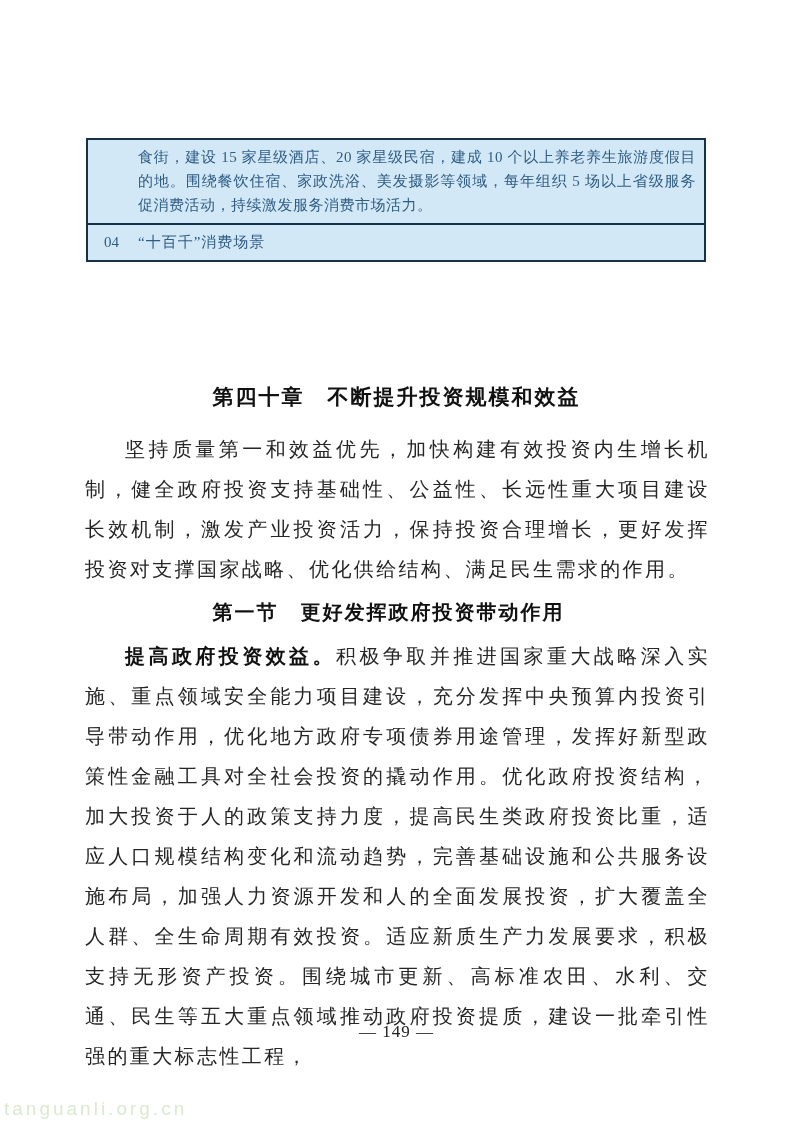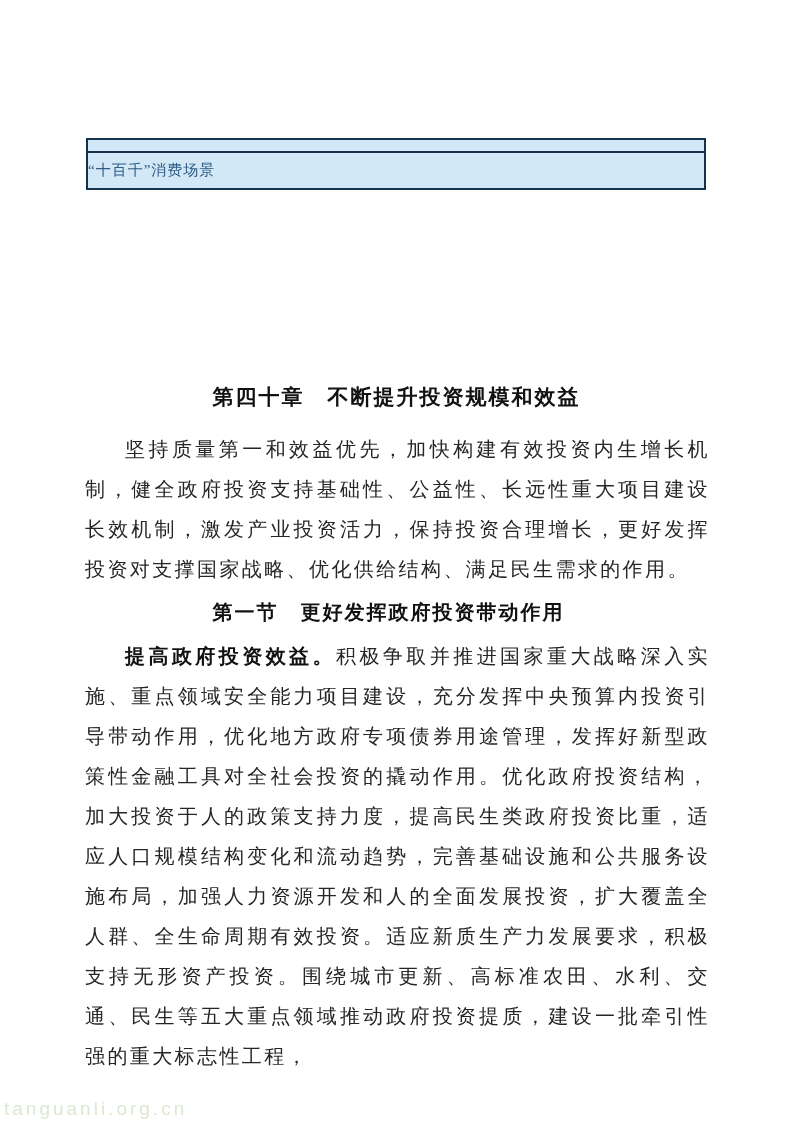--- a/index.html
+++ b/index.html
@@ -88,34 +88,39 @@
   }
 </style>
 </head>
 <body>
 
 <div class="page">
 
   <div class="scene-table">
     <div class="trow first">
       <div class="tnum"></div>
+      <div class="tcontent">
+        <div class="tbody">食街，建设 15 家星级酒店、20 家星级民宿，建成 10 个以上养老养生旅游度假目的地。围绕餐饮住宿、家政洗浴、美发摄影等领域，每年组织 5 场以上省级服务促消费活动，持续激发服务消费市场活力。</div>
+      </div>
     </div>
     <div class="trow">
+      <div class="tnum">04</div>
       <div class="tcontent">
         <div class="ttitle">“十百千”消费场景</div>
       </div>
     </div>
   </div>
 
   <div style="height:333px"></div>
 
   <h1 class="chapter-heading">第四十章　不断提升投资规模和效益</h1>
 
   <p class="para">坚持质量第一和效益优先，加快构建有效投资内生增长机制，健全政府投资支持基础性、公益性、长远性重大项目建设长效机制，激发产业投资活力，保持投资合理增长，更好发挥投资对支撑国家战略、优化供给结构、满足民生需求的作用。</p>
 
   <h2 class="section-heading">第一节　更好发挥政府投资带动作用</h2>
 
   <p class="para"><span class="lead">提高政府投资效益。</span><span>积极争取并推进国家重大战略深入实施、重点领域安全能力项目建设，充分发挥中央预算内投资引导带动作用，优化地方政府专项债券用途管理，发挥好新型政策性金融工具对全社会投资的撬动作用。优化政府投资结构，加大投资于人的政策支持力度，提高民生类政府投资比重，适应人口规模结构变化和流动趋势，完善基础设施和公共服务设施布局，加强人力资源开发和人的全面发展投资，扩大覆盖全人群、全生命周期有效投资。适应新质生产力发展要求，积极支持无形资产投资。围绕城市更新、高标准农田、水利、交通、民生等五大重点领域推动政府投资提质，建设一批牵引性强的重大标志性工程，</span></p>
 
+  <div class="page-number">— 149 —</div>
 
   <div class="watermark">tanguanli.org.cn</div>
 
 </div>
 
 </body></html>

